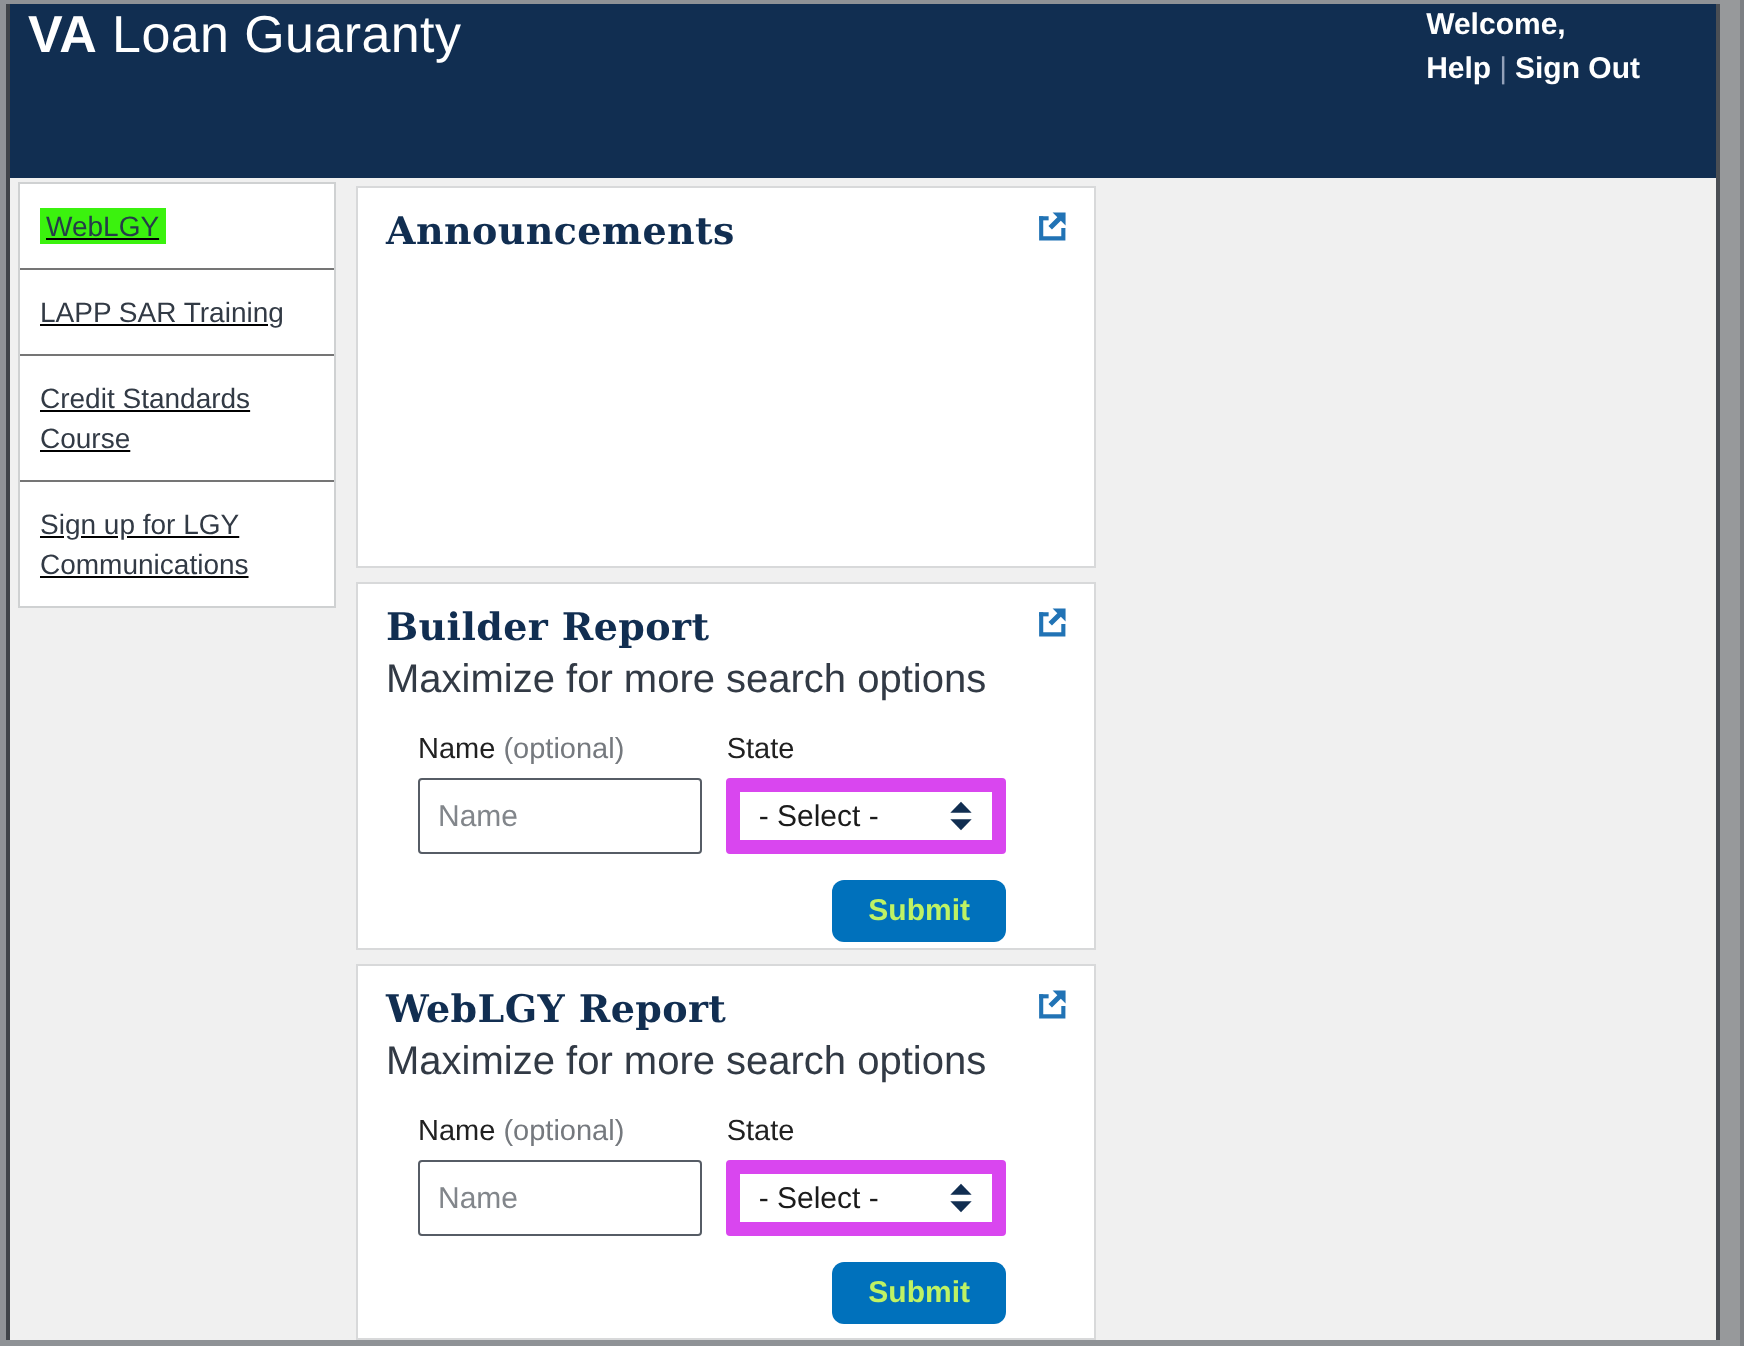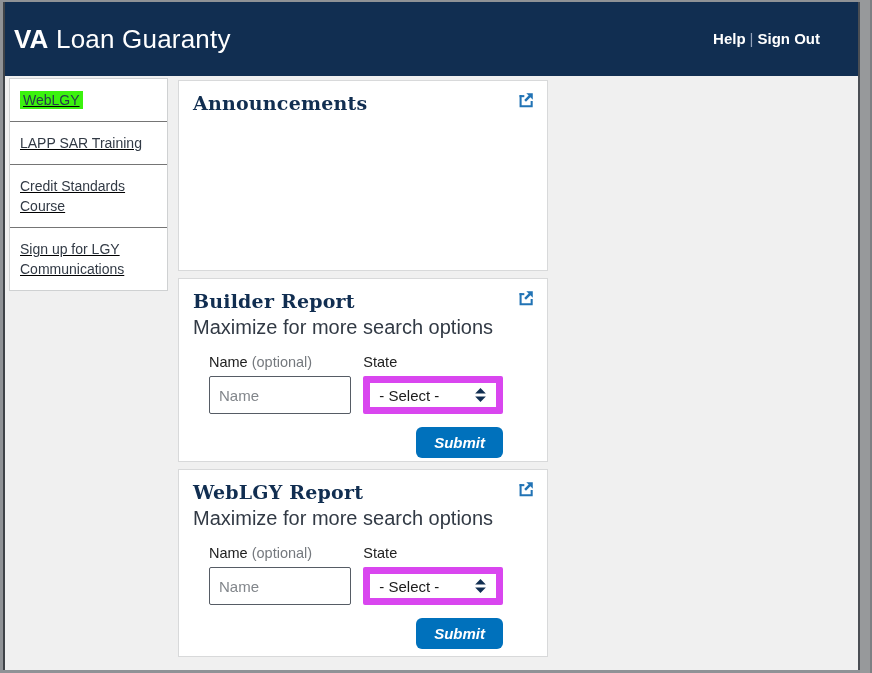--- a/index.html
+++ b/index.html
@@ -18,22 +18,22 @@
     border-right:2px solid #4a4e54;
     overflow:hidden;
   }
   .scroll-strip {
     position:absolute; right:0; top:0; bottom:0; width:12px;
     background:#97999b;
     border-right:2px solid #7d8084;
   }
   
   .top-bar {
-    height:74px; background:#112e51; color:#ffffff;
-    display:flex; align-items:center;
+    height:87px; background:#112e51; color:#ffffff;
+    display:flex; align-items:flex-start;
     padding:0 20px 0 9px;
   }
   .brand { font-size:26px; letter-spacing:.2px; cursor:pointer; }
   .brand .bold { font-weight:700; }
   .brand .rest { font-weight:400; }
   .user-area {
     margin-left:auto; text-align:left;
     font-size:15px; font-weight:700; line-height:22px;
     padding-right:18px;
   }
@@ -90,38 +90,38 @@
   .select-box {
     width:100%; height:38px; border:7px solid #d946ef; border-radius:2px;
     background:#fff; display:flex; align-items:center;
     padding:0 9px; cursor:pointer;
   }
   .select-value { font-size:15px; color:#1b1b1b; flex:1; }
   .sort-icon { width:13px; height:16px; color:#112e51; }
   .sort-icon svg { width:100%; height:100%; display:block; }
   .submit-row { display:flex; justify-content:flex-end; margin-top:13px; }
   .submit-btn {
-    background:#0071bc; color:#ffffff; border:none; border-radius:6px;
+    background:#0071bc; color:#bef264; border:none; border-radius:6px;
     font-family:"Liberation Sans", sans-serif;
     font-size:15px; font-weight:700; padding:0 18px; height:31px;
     cursor:pointer;
-    font-style:italic;
   }
 </style>
 </head>
 <body>
 
 <div class="window">
 
   <header class="top-bar">
     <div class="brand">
       <span class="bold">VA</span>
       <span class="rest">Loan Guaranty</span>
     </div>
     <div class="user-area">
+      <div>Welcome,</div>
       <div class="user-links">
         <a>Help</a><span class="sep">|</span><a>Sign Out</a>
       </div>
     </div>
   </header>
 
   <div class="layout">
 
     <nav class="sidebar">
       <div class="side-item">

